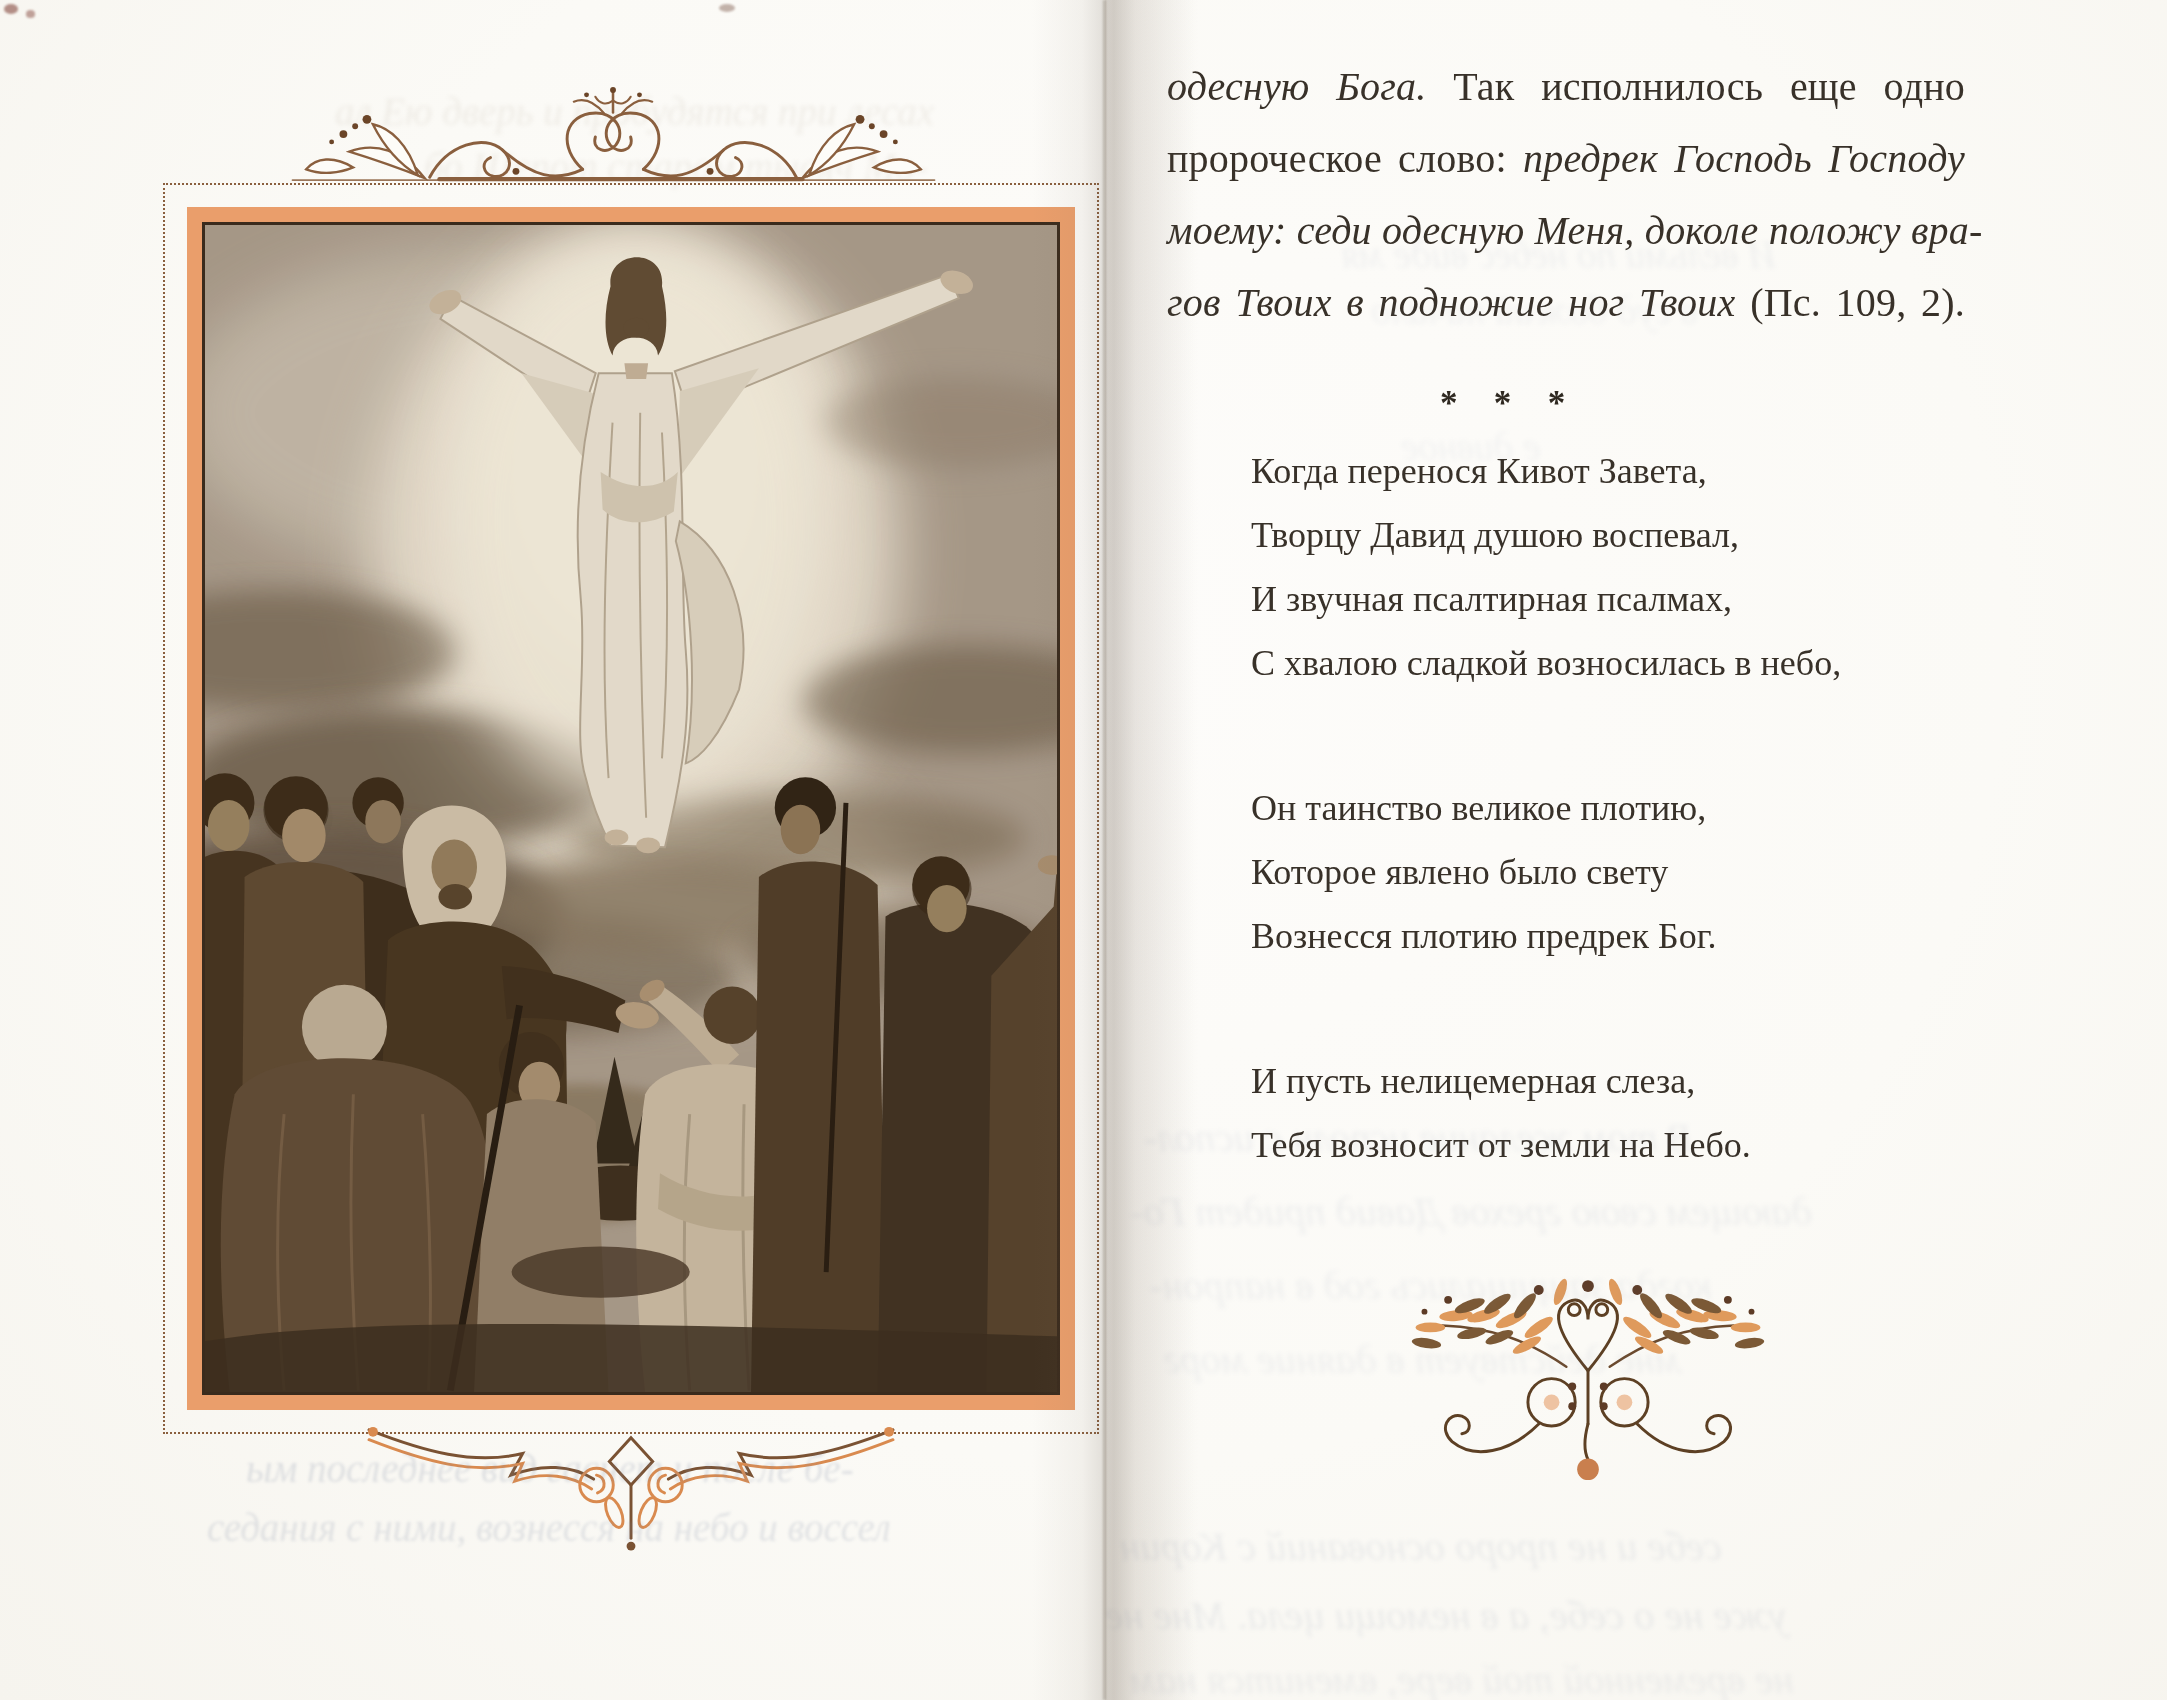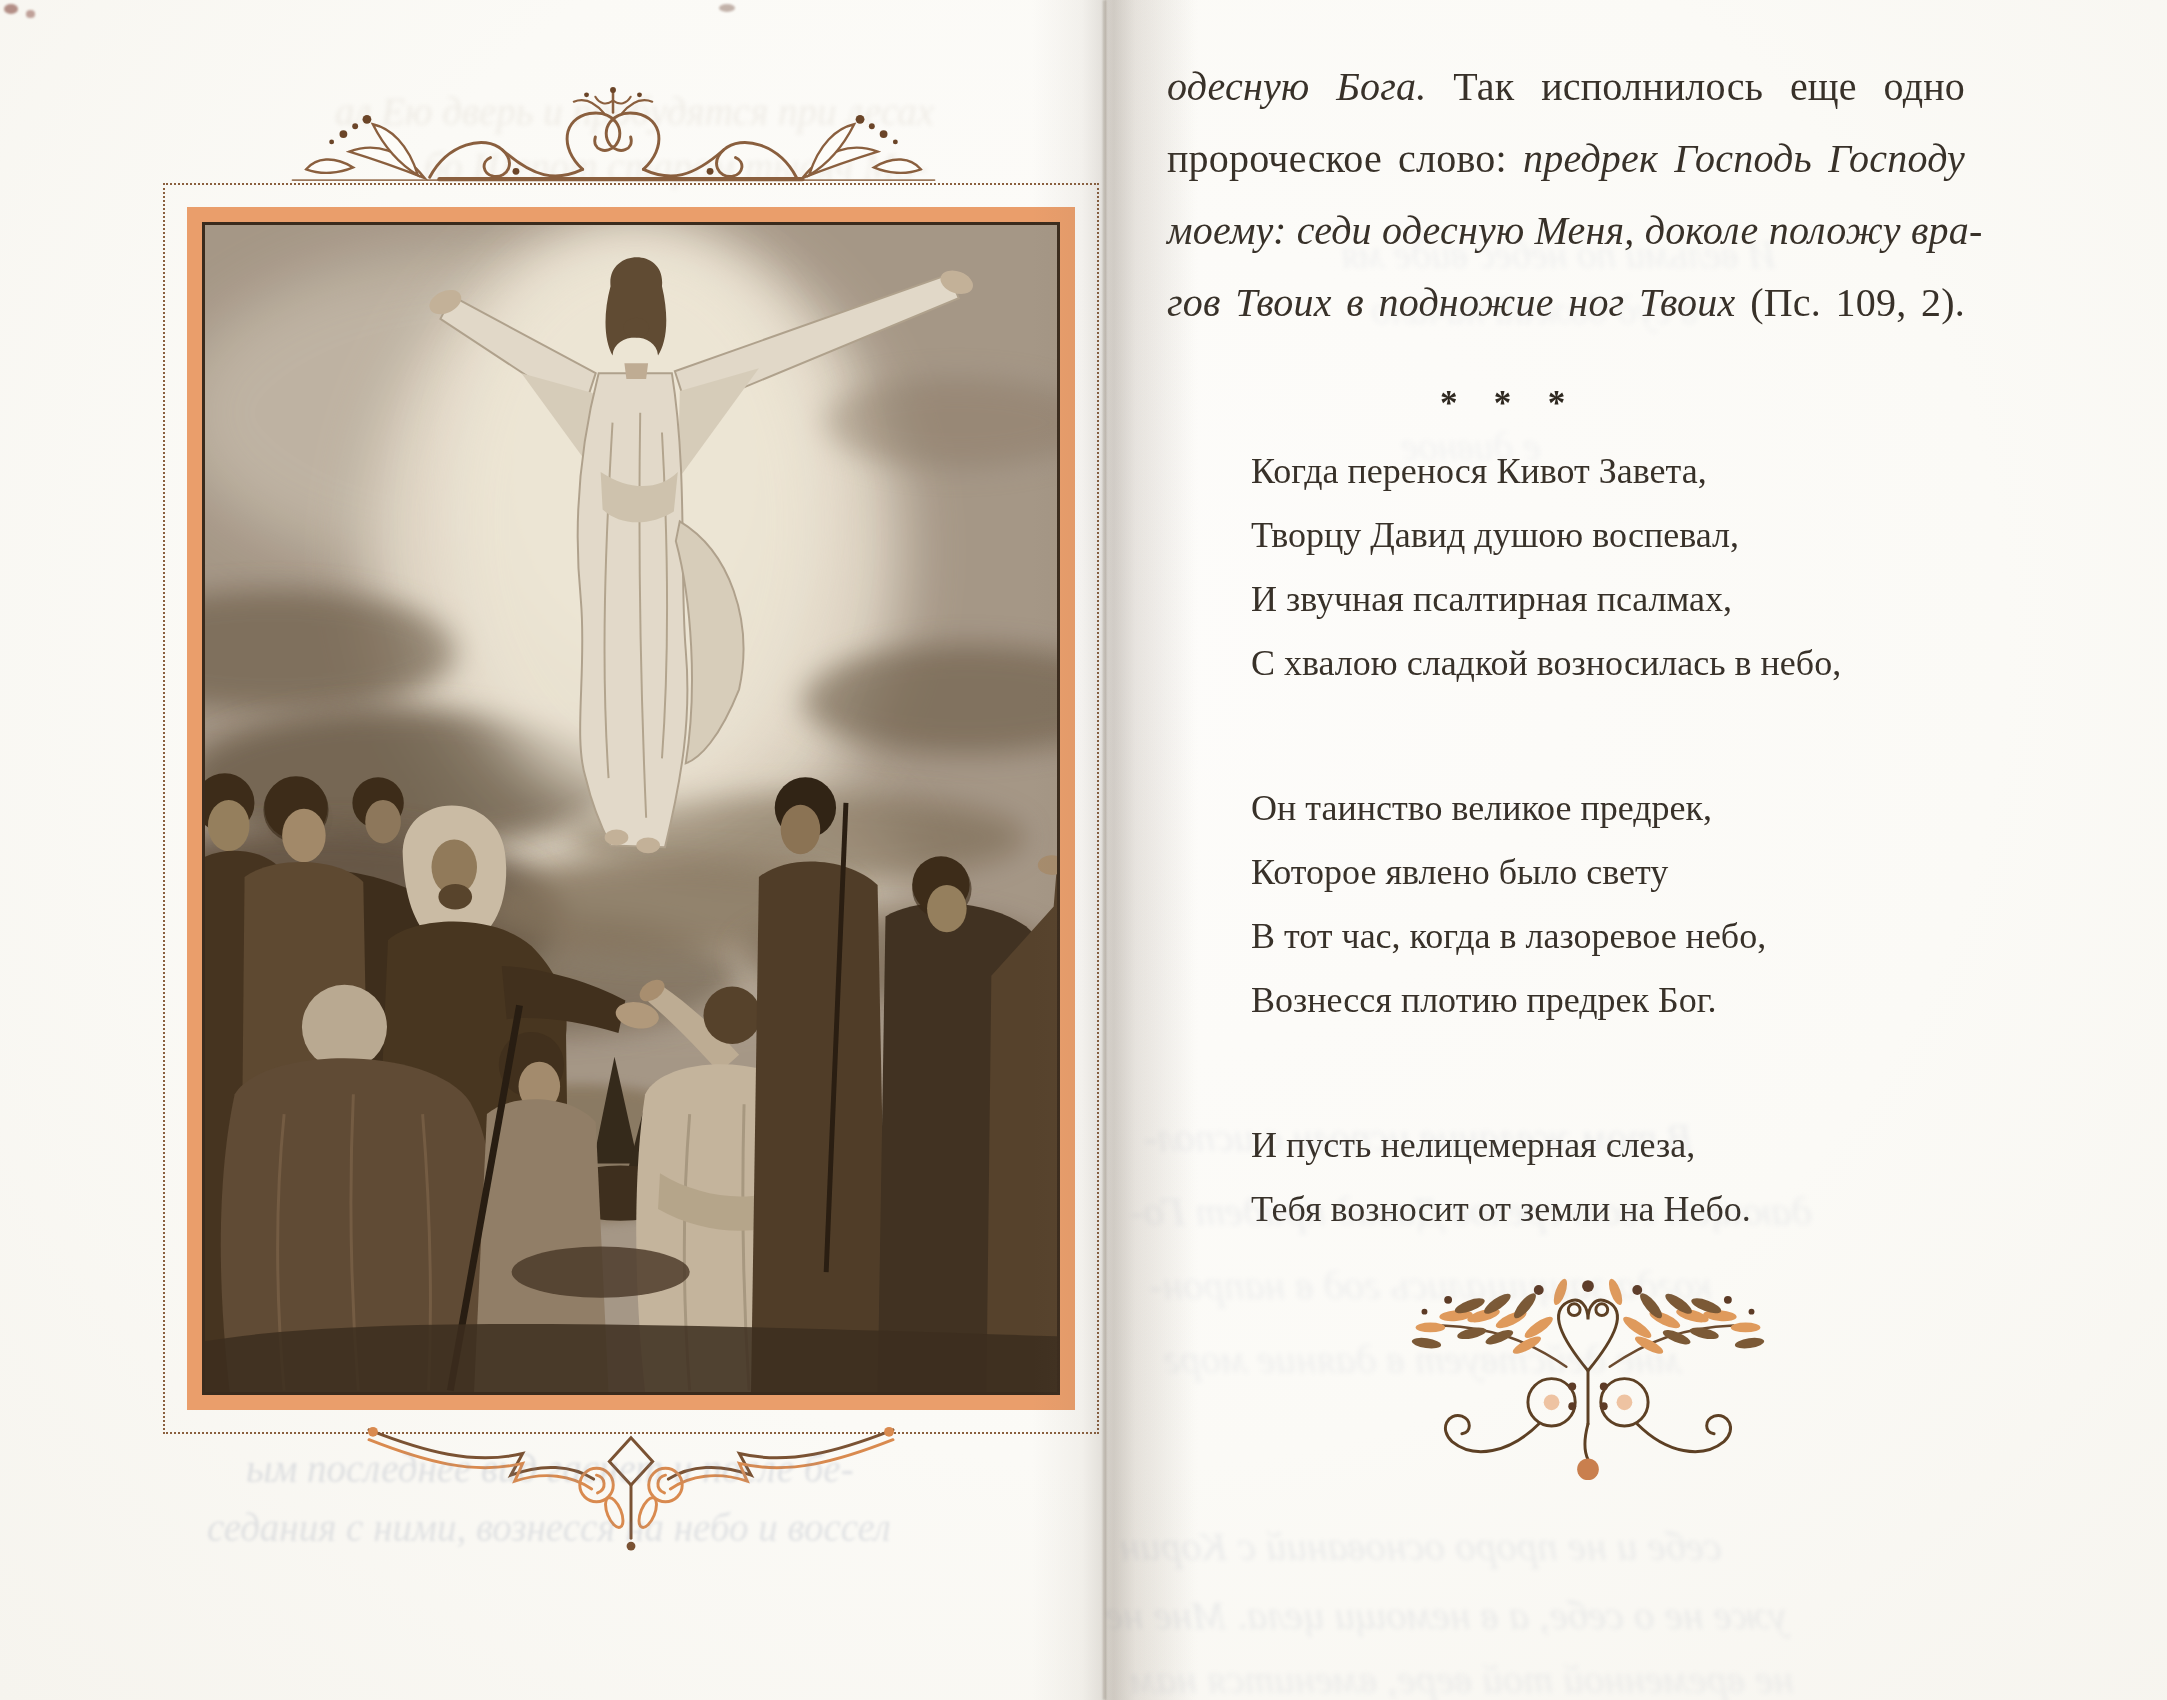--- a/index.html
+++ b/index.html
@@ -296,23 +296,22 @@
     <div class="separator">* * *</div>
 
     <div class="poem">
         <div class="stanza">
           <div class="poem-line">Когда перенося Кивот Завета,</div>
           <div class="poem-line">Творцу Давид душою воспевал,</div>
           <div class="poem-line">И звучная псалтирная псалмах,</div>
           <div class="poem-line">С хвалою сладкой возносилась в небо,</div>
         </div>
         <div class="stanza">
-          <div class="poem-line">Он таинство великое предрек,</div>
+          <div class="poem-line">Он таинство великое плотию,</div>
           <div class="poem-line">Которое явлено было свету</div>
-          <div class="poem-line">В тот час, когда в лазоревое небо,</div>
           <div class="poem-line">Вознесся плотию предрек Бог.</div>
         </div>
         <div class="stanza">
           <div class="poem-line">И пусть нелицемерная слеза,</div>
           <div class="poem-line">Тебя возносит от земли на Небо.</div>
         </div>
       </div>
 
     <svg class="floral" viewBox="0 0 400 225">
       <g fill="none" stroke-linecap="round">

